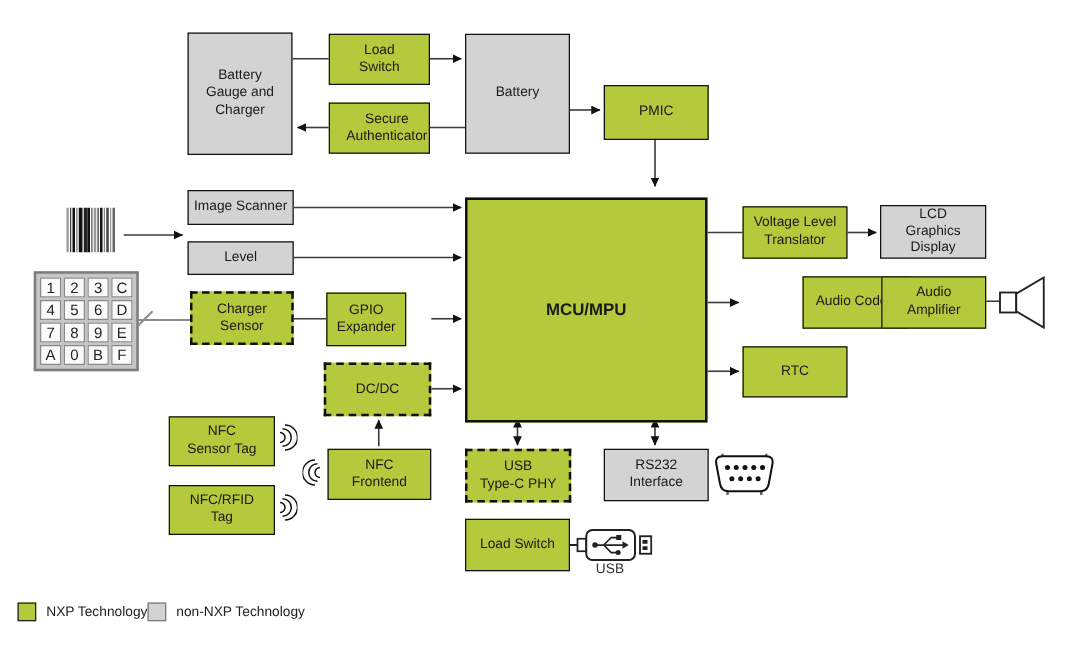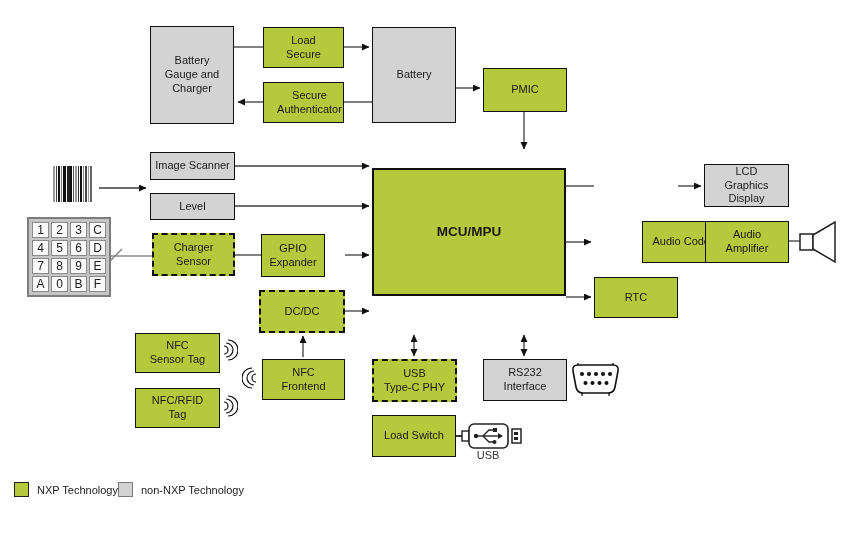--- a/index.html
+++ b/index.html
@@ -122,21 +122,21 @@
     <span class="key">F</span>
   </div>
 
   <div class="block gray" style="left:150px;top:26px;width:84px;height:98px;">
       <span>Battery
 Gauge and
 Charger</span>
     </div>
   <div class="block green" style="left:263px;top:27px;width:81px;height:41px;">
       <span>Load
-Secure</span>
+Switch</span>
     </div>
   <div class="block green" style="left:263px;top:82px;width:81px;height:41px;padding-left:12px;">
       <span>Secure
 Authenticator</span>
     </div>
   <div class="block gray" style="left:372px;top:27px;width:84px;height:96px;">
       <span>Battery</span>
     </div>
   <div class="block gray" style="left:150px;top:152px;width:85px;height:28px;">
       <span>Image Scanner</span>
@@ -153,24 +153,28 @@
 Sensor</span>
     </div>
   <div class="block green" style="left:261px;top:234px;width:64px;height:43px;">
       <span>GPIO
 Expander</span>
     </div>
   <div class="block green dashed" style="left:259px;top:290px;width:86px;height:43px;">
       <span>DC/DC</span>
     </div>
 
-  <div class="block green mcu" style="left:372px;top:168px;width:194px;height:128px;">
+  <div class="block green mcu" style="left:372px;top:158px;width:194px;height:180px;">
       <span>MCU/MPU</span>
     </div>
 
+  <div class="block green" style="left:594px;top:165px;width:84px;height:42px;">
+      <span>Voltage Level
+Translator</span>
+    </div>
   <div class="block gray" style="left:704px;top:164px;width:85px;height:43px;">
       <span>LCD
 Graphics
 Display</span>
     </div>
   <div class="block green" style="left:594px;top:221px;width:84px;height:42px;margin-left:48px;">
       <span>Audio Codec</span>
     </div>
   <div class="block green" style="left:705px;top:221px;width:84px;height:42px;">
       <span>Audio

